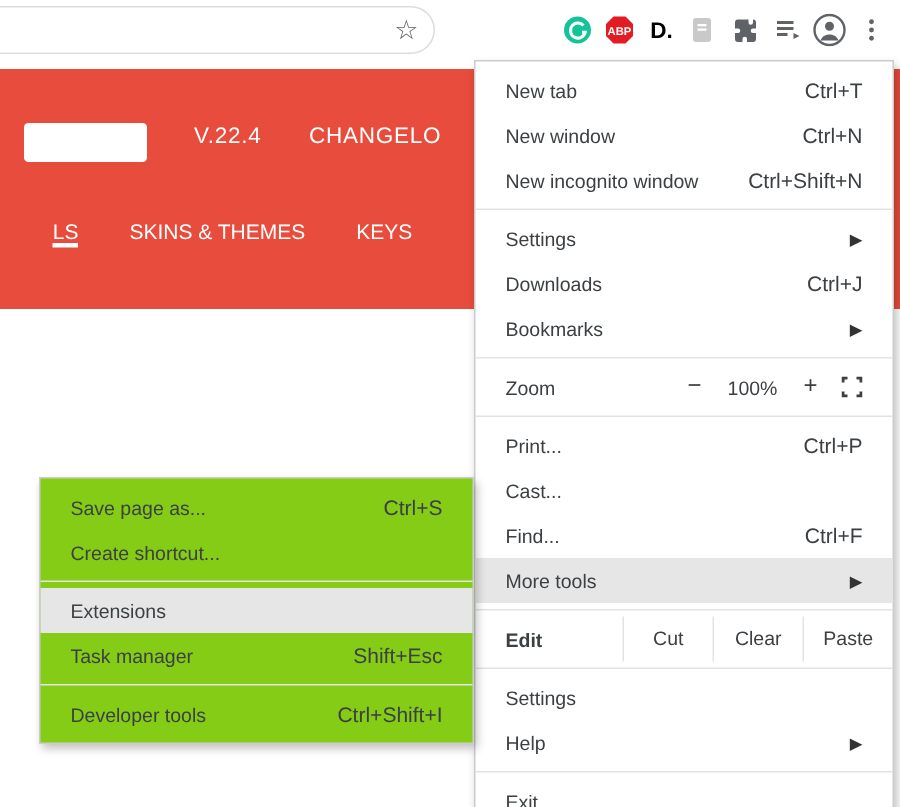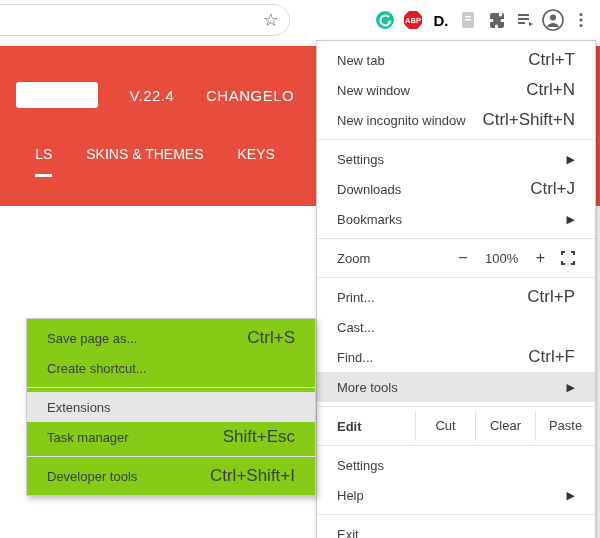--- a/index.html
+++ b/index.html
@@ -47,36 +47,36 @@
   .page-red {
     position: absolute;
     left: 0; top: 46px;
     width: 600px; height: 160px;
     background: #e74c3c;
     color: #fff;
   }
   .page-red .row1 {
     position: absolute; top: 36px; left: 0;
     width: 310px;
-    display: flex; align-items: center; justify-content: space-around;
+    display: flex; justify-content: space-around;
     font-size: 15px;
   }
   .page-red .tag {
     background: #fff; color: #e74c3c;
     width: 82px; height: 26px;
     border-radius: 3px;
   }
   .page-red .row1 span { letter-spacing: .5px; }
   .page-red .row2 {
     position: absolute; top: 100px; left: 0;
     width: 310px;
     display: flex; gap: 34px; justify-content: center;
     font-size: 14px;
   }
-  .page-red .row2 span { padding-bottom: 12px; }
+  .page-red .row2 span { padding-bottom: 0; }
   .page-red .row2 span.active { border-bottom: 3px solid #fff; }
 
   
   .menu {
     position: absolute;
     top: 40px; right: 4px;
     width: 280px;
     background: #fff;
     border: 1px solid #ccc;
     box-shadow: 2px 3px 6px rgba(0,0,0,.25);
@@ -84,21 +84,21 @@
     padding: 4px 0;
   }
   .mi {
     display: flex;
     align-items: center;
     justify-content: space-between;
     padding: 0 20px;
     height: 30px;
     color: #3c4043;
   }
-  .mi .sc { font-size: 17px; color:#3c4043; }
+  .mi .sc { font-size: 14px; color:#3c4043; }
   .mi .arw { font-size: 11px; color:#333; }
   .mi.hl { background: #e6e6e6; }
   .sep { height: 1px; background: #e3e3e3; margin: 4px 0; }
 
   .zoom-row .ctrls {
     display: flex; align-items: center; gap: 16px;
   }
   .zoom-row .ctrls .pct { width: 36px; text-align: center; }
   .zoom-row .ctrls button {
     border: none; background: none; font-size: 16px; color:#3c4043;

